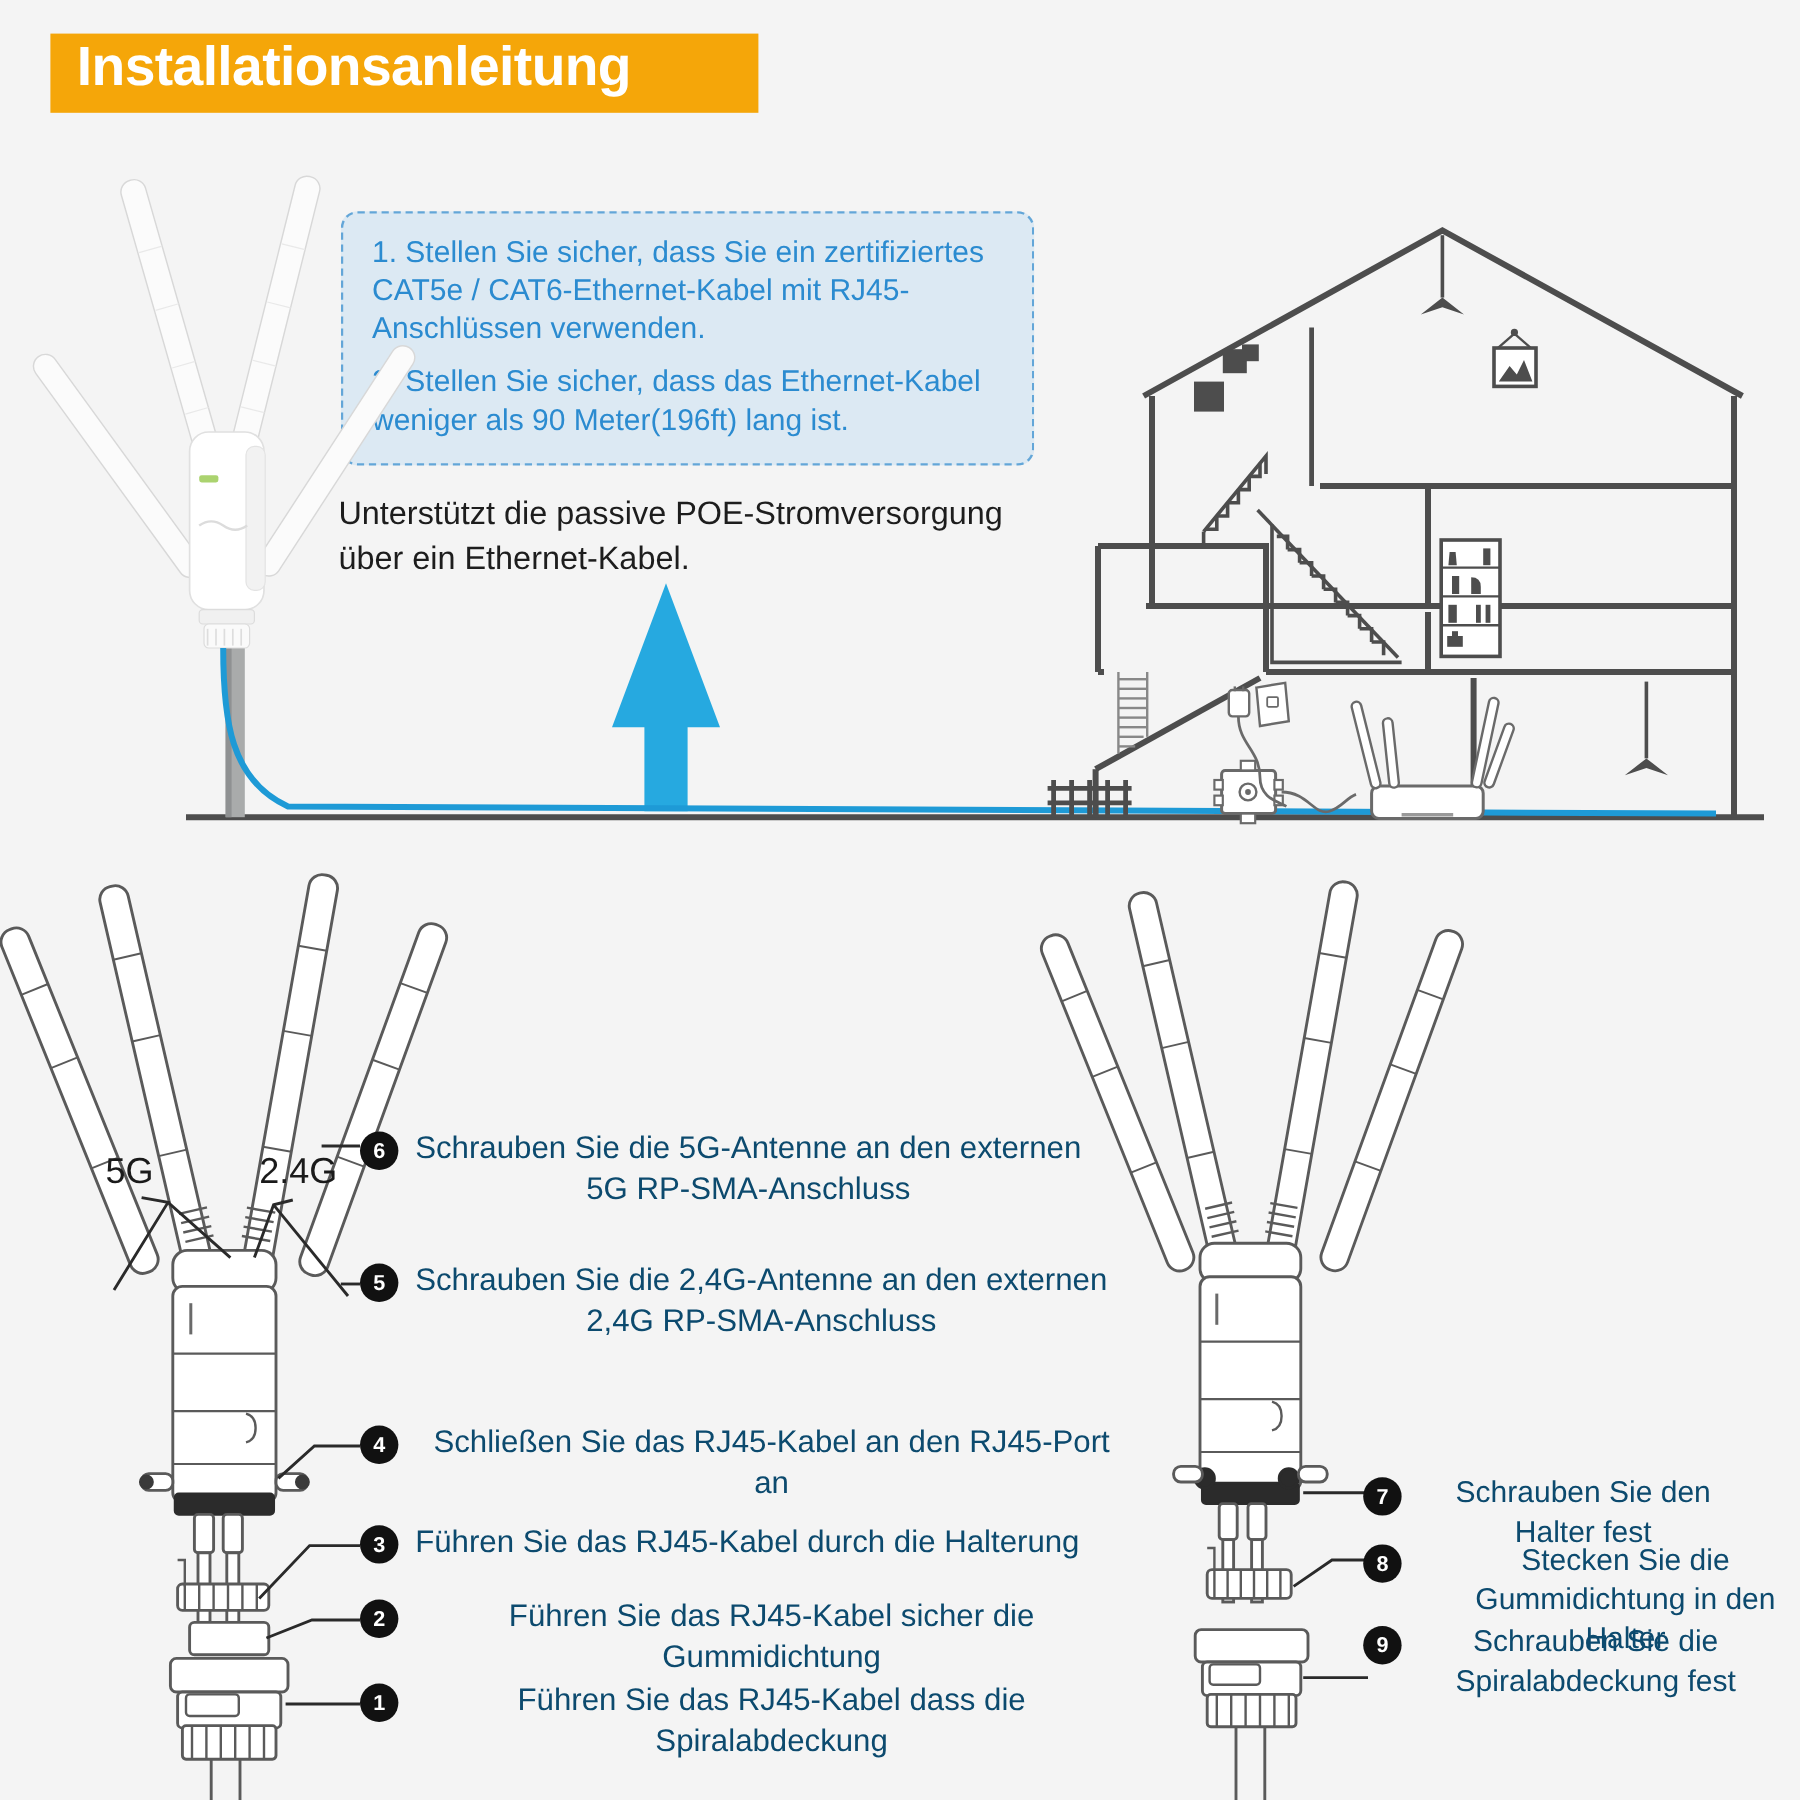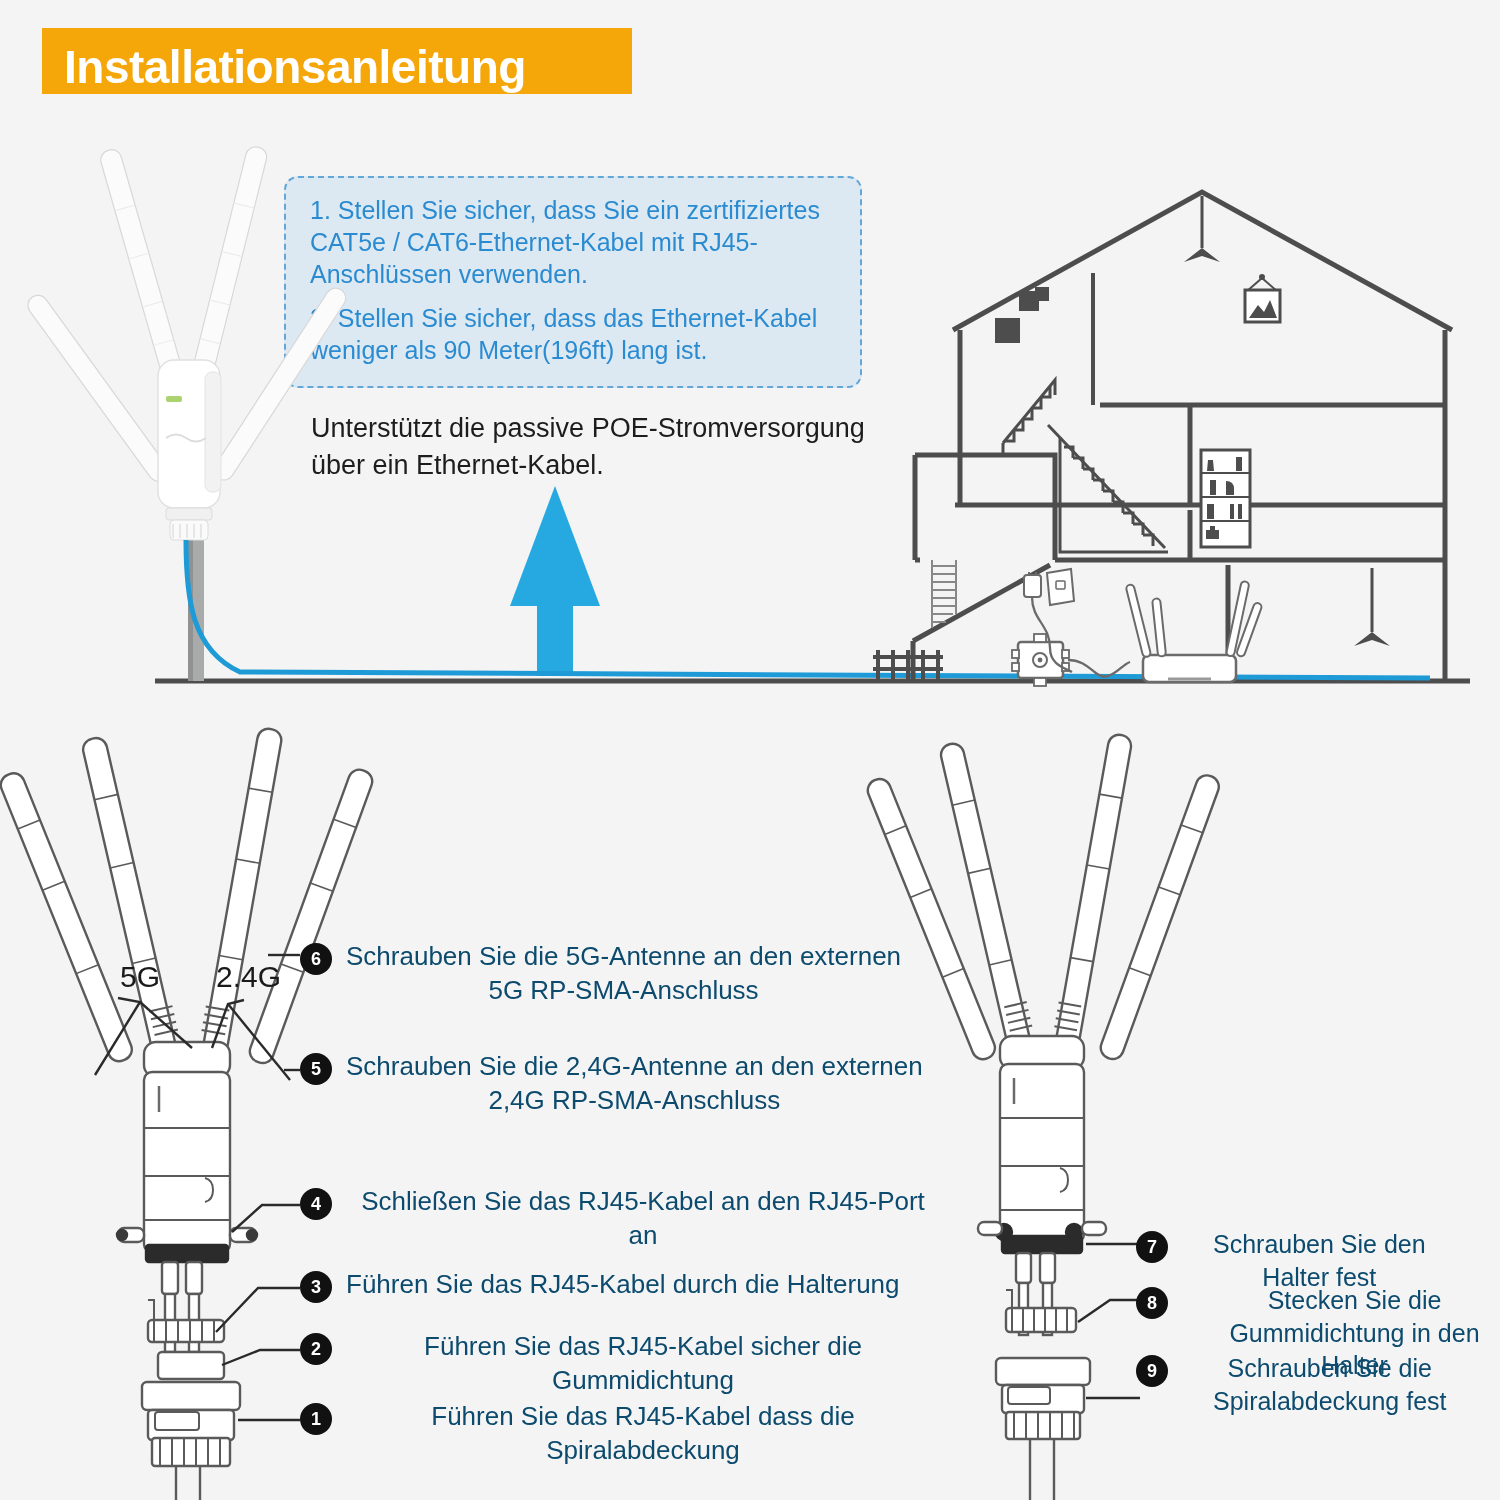--- a/index.html
+++ b/index.html
@@ -10,21 +10,21 @@
     position:relative;
     overflow:hidden;
   }
   #root{position:absolute;left:0;top:0;width:1500px;height:1500px;}
 
   
   .title-bar{
     position:absolute;left:42px;top:28px;
     width:590px;height:66px;
     background:#f5a609;
-    display:flex;align-items:flex-end;
+    display:flex;align-items:flex-start;
   }
   .title-bar .txt{
     color:#ffffff;
     font-size:46px;
     font-weight:bold;
     letter-spacing:-0.5px;
     padding-left:22px;
     white-space:nowrap;
   }
 
@@ -41,21 +41,21 @@
   .notice .head{
     color:#e8201b;font-size:27px;margin:0 0 8px 0;line-height:1.15;
   }
   .notice p{
     color:#2b8bd0;font-size:25px;margin:0 0 12px 0;line-height:1.28;
   }
 
   
   .poe-caption{
     position:absolute;left:282px;top:410px;width:600px;
-    color:#1d1d1d;font-size:27px;line-height:1.38;margin-left:29px;
+    color:#1d1d1d;font-size:27px;line-height:1.38;
   }
 
   
   .scene{position:absolute;left:0;top:0;width:1500px;height:1500px;pointer-events:none;}
 
   
   .steps-left{position:absolute;left:300px;top:930px;width:640px;}
   .step{position:absolute;display:flex;align-items:flex-start;}
   .badge{
     width:32px;height:32px;border-radius:50%;
@@ -533,21 +533,21 @@
       <line x1="1054" y1="1439" x2="1054" y2="1500" stroke-width="2.4"></line>
     </g>
 
     <g stroke="#2a2a2a" stroke-width="2.4" fill="none">
       <path d="M1086 1244 L 1140 1244"></path>
       <path d="M1078 1322 L 1110 1300 L 1140 1300"></path>
       <path d="M1086 1398 L 1140 1398"></path>
     </g>
   </svg>
 
-  <div class="freq-label" style="left:88px;top:960px;margin-left:32px;">5G</div>
+  <div class="freq-label" style="left:88px;top:960px;">5G</div>
   <div class="freq-label" style="left:216px;top:960px;">2.4G</div>
 
   <div class="steps-left">
 
     <div class="step" style="left:0px;top:10px;">
       <div class="badge">6</div>
       <div class="step-text">Schrauben Sie die 5G-Antenne an den externen
 5G RP-SMA-Anschluss</div>
     </div>
 

